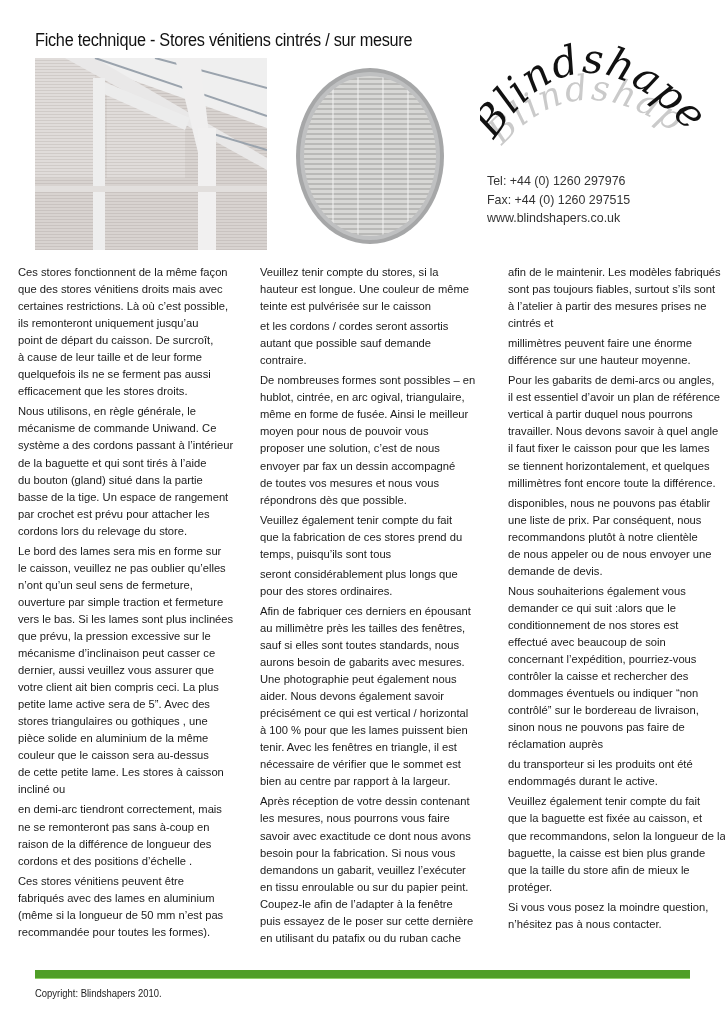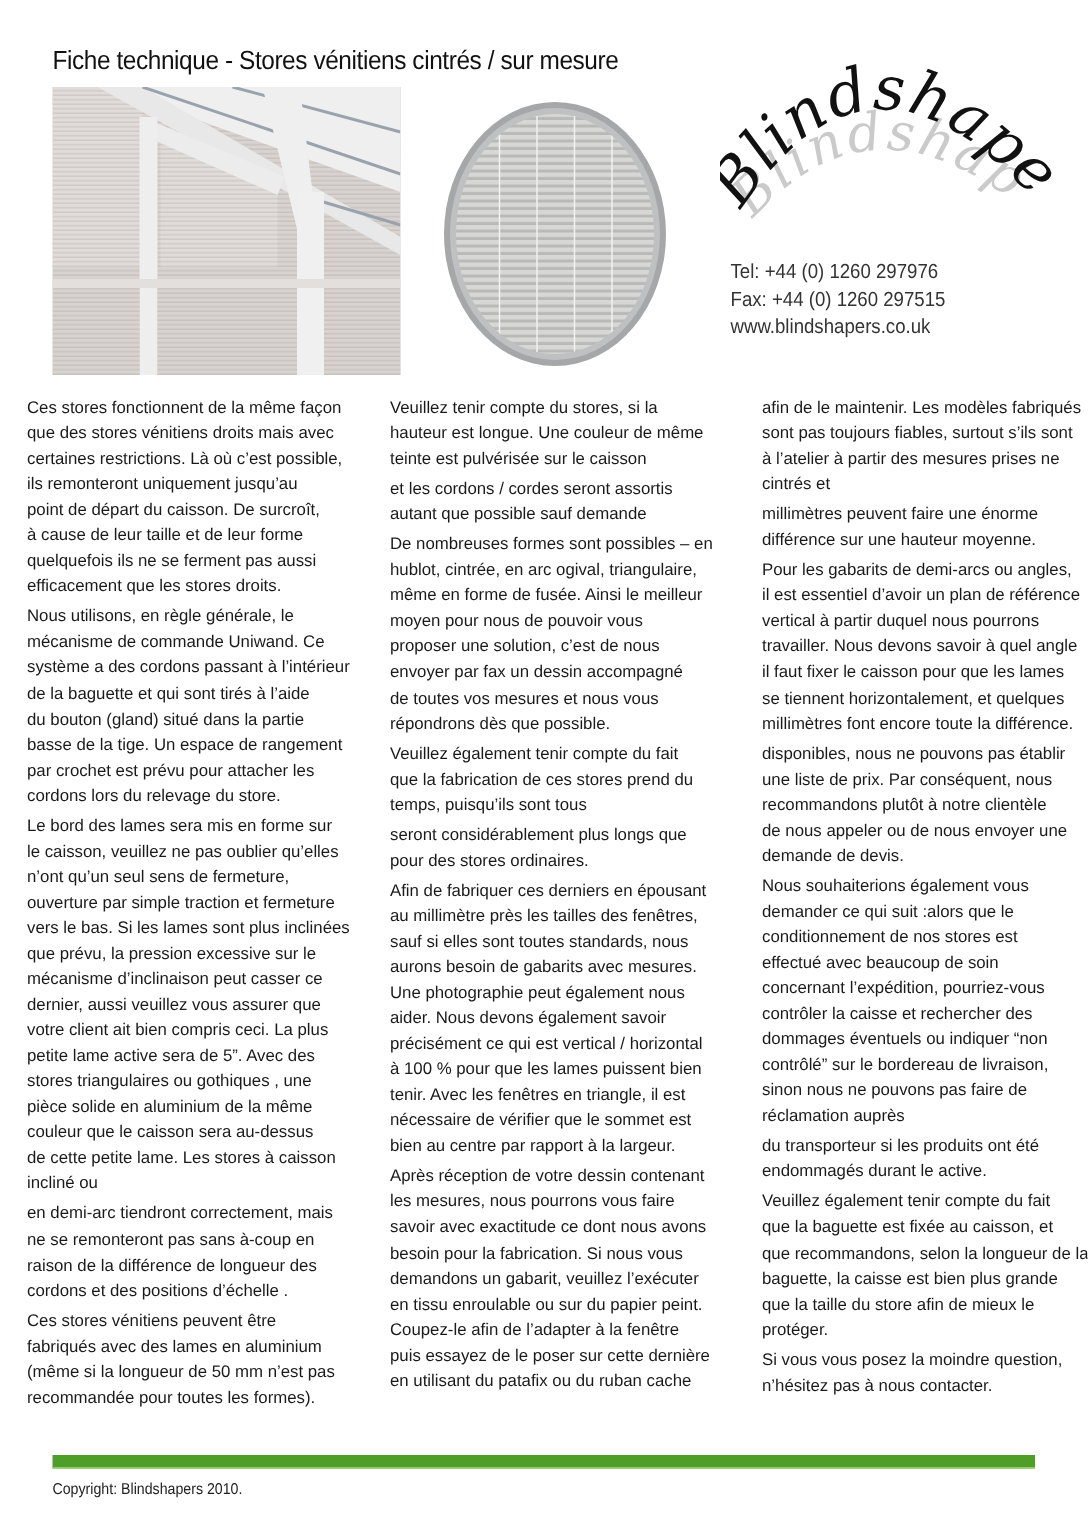--- a/index.html
+++ b/index.html
@@ -112,21 +112,21 @@
 
 <div class="col col1">
     <p><span class="line">Ces stores fonctionnent de la même façon</span><span class="line">que des stores vénitiens droits mais avec</span><span class="line">certaines restrictions. Là où c’est possible,</span><span class="line">ils remonteront uniquement jusqu’au</span><span class="line">point de départ du caisson. De surcroît,</span><span class="line">à cause de leur taille et de leur forme</span><span class="line">quelquefois ils ne se ferment pas aussi</span><span class="line">efficacement que les stores droits.</span></p>
     <p><span class="line">Nous utilisons, en règle générale, le</span><span class="line">mécanisme de commande Uniwand. Ce</span><span class="line">système a des cordons passant à l’intérieur</span><span class="line">de la baguette et qui sont tirés à l’aide</span><span class="line">du bouton (gland) situé dans la partie</span><span class="line">basse de la tige. Un espace de rangement</span><span class="line">par crochet est prévu pour attacher  les</span><span class="line">cordons lors du relevage du store.</span></p>
     <p><span class="line">Le bord des lames sera mis en forme sur</span><span class="line">le caisson, veuillez ne pas oublier qu’elles</span><span class="line">n’ont qu’un seul sens de fermeture,</span><span class="line">ouverture par simple traction et fermeture</span><span class="line">vers le bas. Si les lames sont plus inclinées</span><span class="line">que prévu, la pression excessive sur le</span><span class="line">mécanisme d’inclinaison peut casser ce</span><span class="line">dernier, aussi veuillez vous assurer que</span><span class="line">votre client ait bien compris ceci. La plus</span><span class="line">petite lame active sera de 5”. Avec des</span><span class="line">stores triangulaires ou gothiques , une</span><span class="line">pièce solide en aluminium de la même</span><span class="line">couleur que le caisson sera au-dessus</span><span class="line">de cette petite lame. Les stores à caisson</span><span class="line">incliné ou</span></p>
     <p><span class="line">en demi-arc tiendront correctement, mais</span><span class="line">ne se remonteront pas sans à-coup en</span><span class="line">raison de la différence de longueur des</span><span class="line">cordons et des positions d’échelle .</span></p>
     <p><span class="line">Ces stores vénitiens peuvent être</span><span class="line">fabriqués avec des lames en aluminium</span><span class="line">(même si la longueur de 50 mm n’est pas</span><span class="line">recommandée pour toutes les formes).</span></p>
   </div>
 <div class="col col2">
     <p><span class="line">Veuillez tenir compte du stores, si la</span><span class="line">hauteur est longue. Une couleur de même</span><span class="line">teinte est pulvérisée sur le caisson</span></p>
-    <p><span class="line">et les cordons / cordes seront assortis</span><span class="line">autant que possible sauf demande</span></p>
+    <p><span class="line">et les cordons / cordes seront assortis</span><span class="line">autant que possible sauf demande</span><span class="line">contraire.</span></p>
     <p><span class="line">De nombreuses formes sont possibles – en</span><span class="line">hublot, cintrée, en arc ogival, triangulaire,</span><span class="line">même en forme de fusée. Ainsi le meilleur</span><span class="line">moyen pour nous de pouvoir vous</span><span class="line">proposer une solution, c’est de nous</span><span class="line">envoyer par fax un dessin  accompagné</span><span class="line">de toutes vos mesures et nous vous</span><span class="line">répondrons dès que possible.</span></p>
     <p><span class="line">Veuillez également tenir compte du fait</span><span class="line">que la fabrication de ces stores prend du</span><span class="line">temps,  puisqu’ils sont tous</span></p>
     <p><span class="line">seront considérablement plus longs que</span><span class="line">pour des stores ordinaires.</span></p>
     <p><span class="line">Afin de fabriquer ces derniers en épousant</span><span class="line">au millimètre près les tailles des fenêtres,</span><span class="line">sauf si elles sont toutes standards, nous</span><span class="line">aurons besoin de gabarits avec mesures.</span><span class="line">Une photographie peut également nous</span><span class="line">aider. Nous devons également savoir</span><span class="line">précisément ce qui est vertical / horizontal</span><span class="line">à 100 % pour que les lames puissent bien</span><span class="line">tenir. Avec les fenêtres en triangle, il est</span><span class="line">nécessaire de vérifier que le sommet est</span><span class="line">bien au centre par rapport à la largeur.</span></p>
     <p><span class="line">Après réception de votre dessin contenant</span><span class="line">les mesures, nous pourrons vous faire</span><span class="line">savoir avec exactitude ce dont nous avons</span><span class="line">besoin pour la fabrication. Si nous vous</span><span class="line">demandons un gabarit, veuillez l’exécuter</span><span class="line">en tissu enroulable ou sur du papier peint.</span><span class="line">Coupez-le afin de l’adapter à la fenêtre</span><span class="line">puis essayez de le poser sur cette dernière</span><span class="line">en utilisant du patafix ou du ruban cache</span></p>
   </div>
 <div class="col col3">
     <p><span class="line">afin de le maintenir. Les modèles fabriqués</span><span class="line">sont pas toujours fiables, surtout s’ils sont</span><span class="line">à l’atelier à partir des mesures prises ne</span><span class="line">cintrés et</span></p>
     <p><span class="line">millimètres peuvent faire une énorme</span><span class="line">différence sur une hauteur moyenne.</span></p>
     <p><span class="line">Pour les gabarits de demi-arcs ou angles,</span><span class="line">il est essentiel d’avoir un plan de référence</span><span class="line">vertical à partir duquel nous pourrons</span><span class="line">travailler. Nous devons savoir à quel angle</span><span class="line">il faut fixer le caisson pour que les lames</span><span class="line">se tiennent horizontalement, et quelques</span><span class="line">millimètres font encore toute la différence.</span></p>

